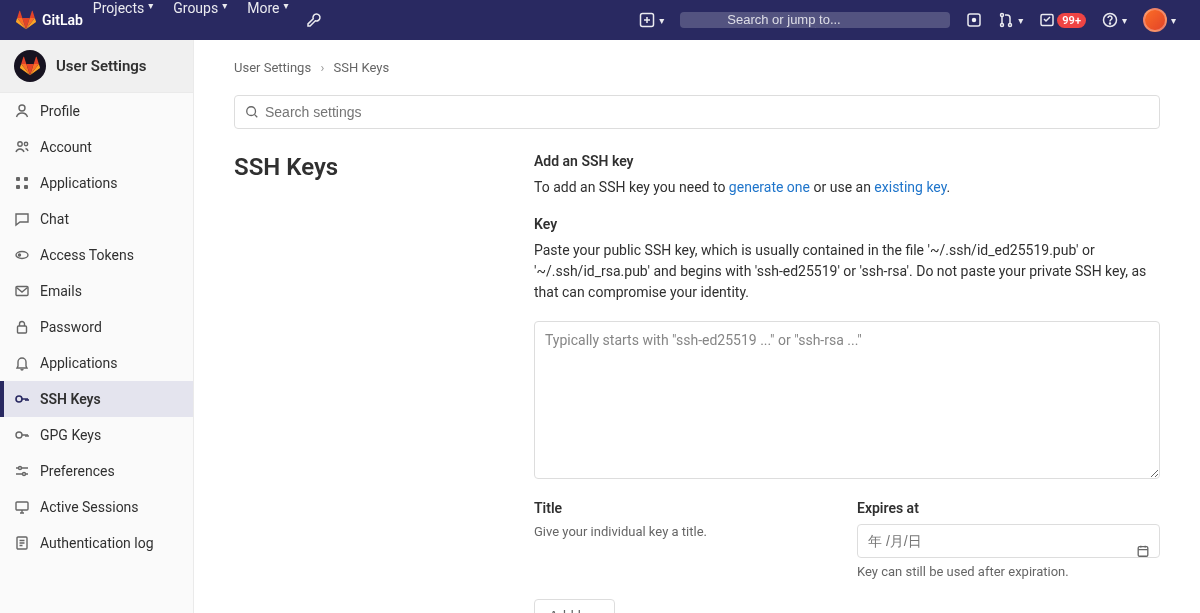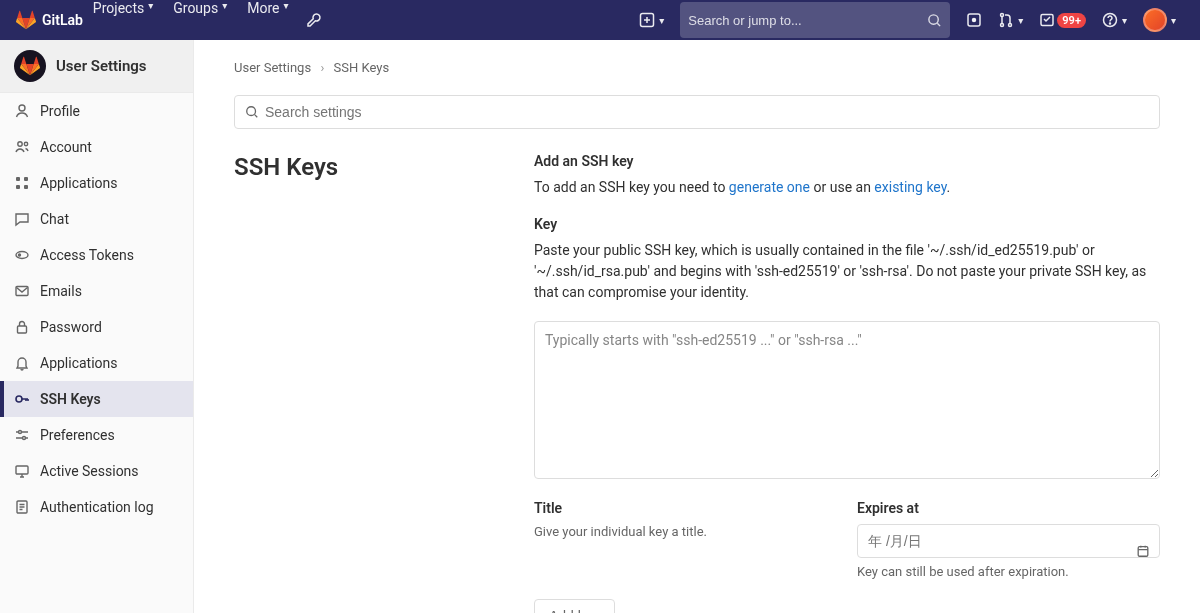--- a/index.html
+++ b/index.html
@@ -3,21 +3,21 @@
 <meta charset="utf-8">
 <style>
 * { margin: 0; padding: 0; box-sizing: border-box; }
 body { font-family: -apple-system, BlinkMacSystemFont, "Segoe UI", Roboto, sans-serif; font-size: 14px; color: #303030; background: #fff; }
 .topbar { background: #292961; color: #fff; height: 40px; display: flex; align-items: center; padding: 0 16px; }
 .topbar .logo { display: flex; align-items: center; font-weight: 600; }
 .topbar .logo svg { margin-right: 6px; }
 .topbar .nav-item { padding: 0 10px; height: 40px; display: flex; align-items: flex-start; color: rgba(255,255,255,0.9); cursor: pointer; font-size: 14px; }
 .topbar .chevron { margin-left: 4px; font-size: 10px; }
 .topbar-spacer { flex: 1; }
-.topbar .search { background: rgba(255,255,255,0.2); border-radius: 4px; height: 36px; width: 270px; display: flex; align-items: center; padding: 0 8px; margin: 0 8px; }
+.topbar .search { background: rgba(255,255,255,0.2); border-radius: 4px; height: 16px; width: 270px; display: flex; align-items: center; padding: 0 8px; margin: 0 8px; flex-direction: column; }
 .topbar .search input { background: transparent; border: none; outline: none; color: #fff; flex: 1; font-size: 13px; }
 .topbar .search input::placeholder { color: rgba(255,255,255,0.8); }
 .topbar .icon-btn { padding: 0 8px; height: 40px; display: flex; align-items: center; cursor: pointer; color: rgba(255,255,255,0.9); }
 .topbar .badge { background: #ef4444; color: #fff; font-size: 11px; padding: 1px 5px; border-radius: 8px; margin-left: 2px; font-weight: 600; }
 .topbar .avatar { width: 24px; height: 24px; border-radius: 50%; background: linear-gradient(135deg, #fc6d26, #e24329); border: 2px solid rgba(255,255,255,0.3); }
 .layout { display: flex; height: calc(100vh - 40px); }
 .sidebar { width: 194px; background: #fafafa; border-right: 1px solid #eaeaea; overflow-y: auto; }
 .sidebar-header { display: flex; align-items: center; padding: 10px 14px; border-bottom: 1px solid #eaeaea; background:#f0f0f0; }
 .sidebar-header .avatar-sm { width: 32px; height: 32px; border-radius: 50%; background: #171321; display: flex; align-items: center; justify-content: center; margin-right: 10px; }
 .sidebar-header .title { font-weight: 600; font-size: 15px; color: #303030; }
@@ -232,20 +232,29 @@
           <svg width="16" height="16" viewBox="0 0 16 16" fill="none" stroke="currentColor" stroke-width="1.6">
             <circle cx="5" cy="8" r="3"></circle>
             <path d="M8 8h6M12 8v2M14 8v2"></path>
           </svg>
         </span>
         <span>SSH Keys</span>
       </div>
     <div class="sidebar-item">
         <span class="icon">
           <svg width="16" height="16" viewBox="0 0 16 16" fill="none" stroke="currentColor" stroke-width="1.4">
+            <circle cx="5" cy="8" r="3"></circle>
+            <path d="M8 8h6M12 8v2M14 8v2"></path>
+          </svg>
+        </span>
+        <span>GPG Keys</span>
+      </div>
+    <div class="sidebar-item">
+        <span class="icon">
+          <svg width="16" height="16" viewBox="0 0 16 16" fill="none" stroke="currentColor" stroke-width="1.4">
             <path d="M2 5h12M2 11h12"></path>
             <circle cx="6" cy="5" r="1.5" fill="#fafafa"></circle>
             <circle cx="10" cy="11" r="1.5" fill="#fafafa"></circle>
           </svg>
         </span>
         <span>Preferences</span>
       </div>
     <div class="sidebar-item">
         <span class="icon">
           <svg width="16" height="16" viewBox="0 0 16 16" fill="none" stroke="currentColor" stroke-width="1.4">

